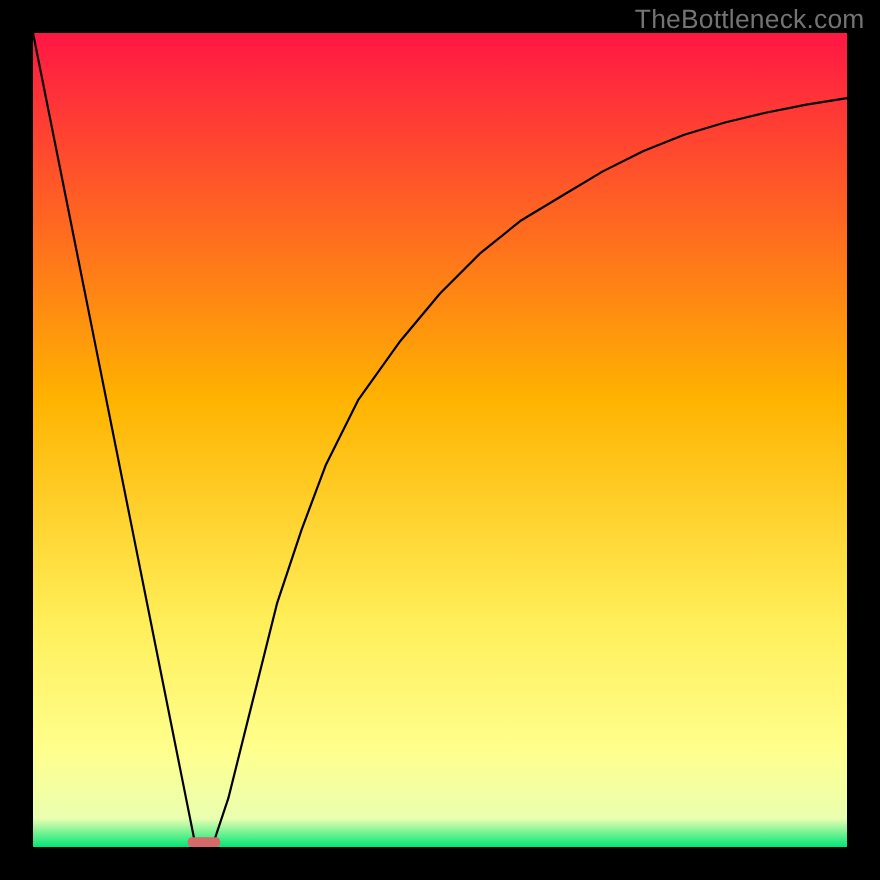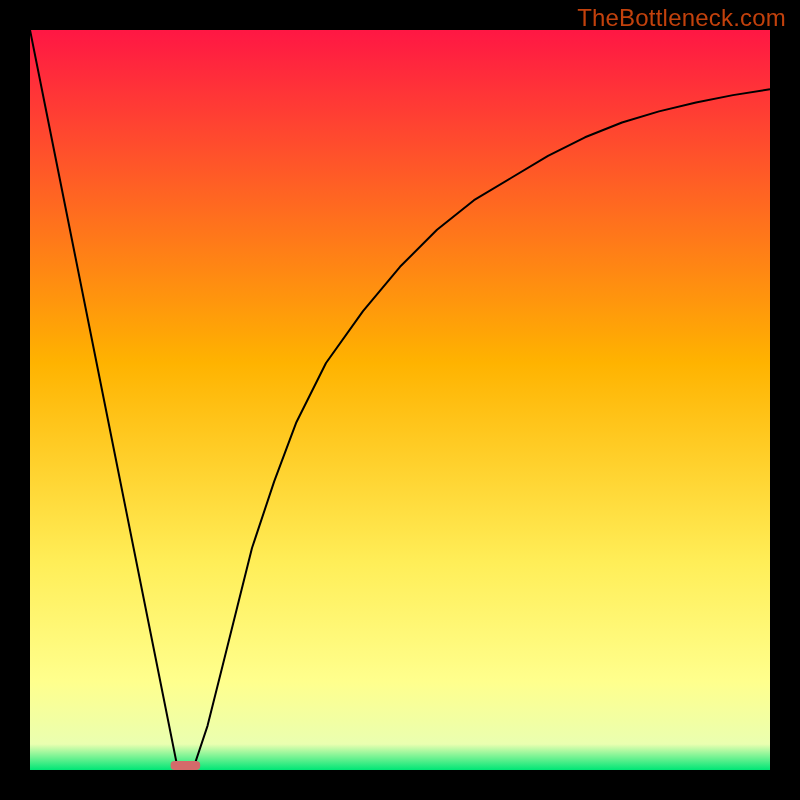--- a/index.html
+++ b/index.html
@@ -13,21 +13,21 @@
   .frame {
     position: relative;
     width: 800px;
     height: 800px;
     background: #000;
   }
   .watermark {
     position: absolute;
     top: 4px;
     right: 14px;
-    color: #c2410c;
+    color: #737373;
     font-family: Arial, Helvetica, sans-serif;
     font-size: 24px;
     font-weight: 400;
     letter-spacing: 0.2px;
     z-index: 5;
   }
   .plot-area {
     position: absolute;
     left: 30px;
     top: 30px;

